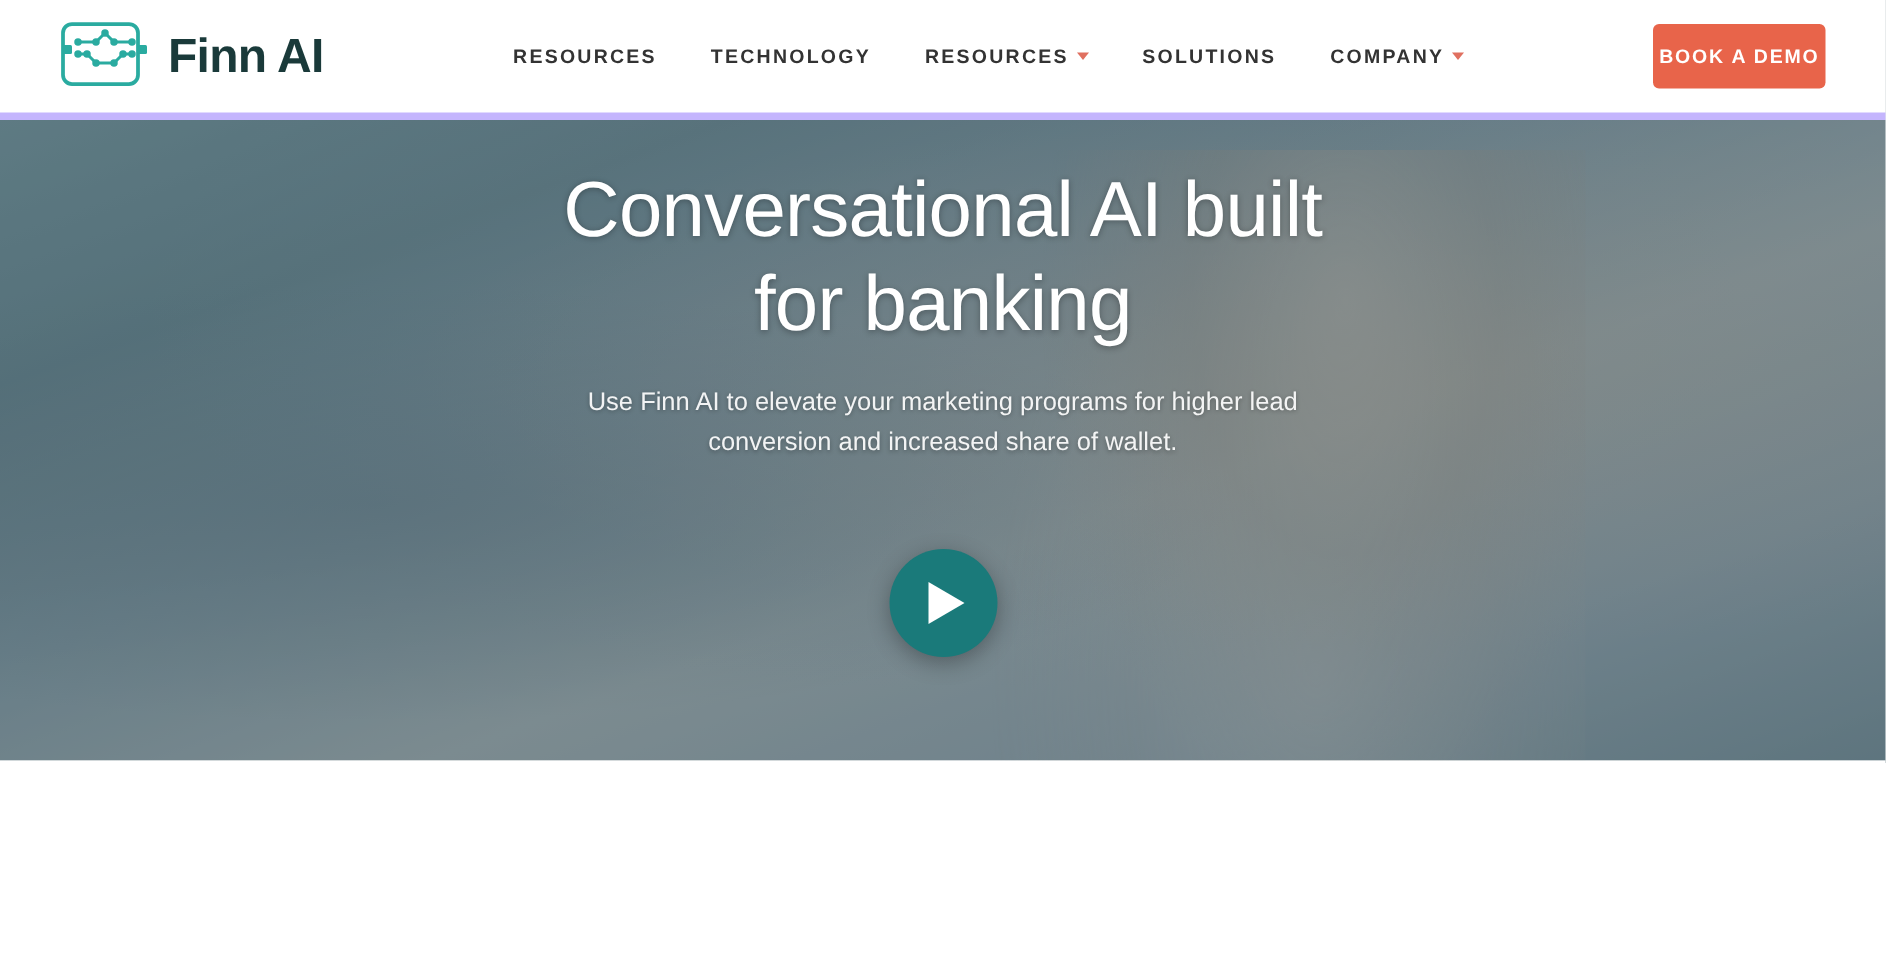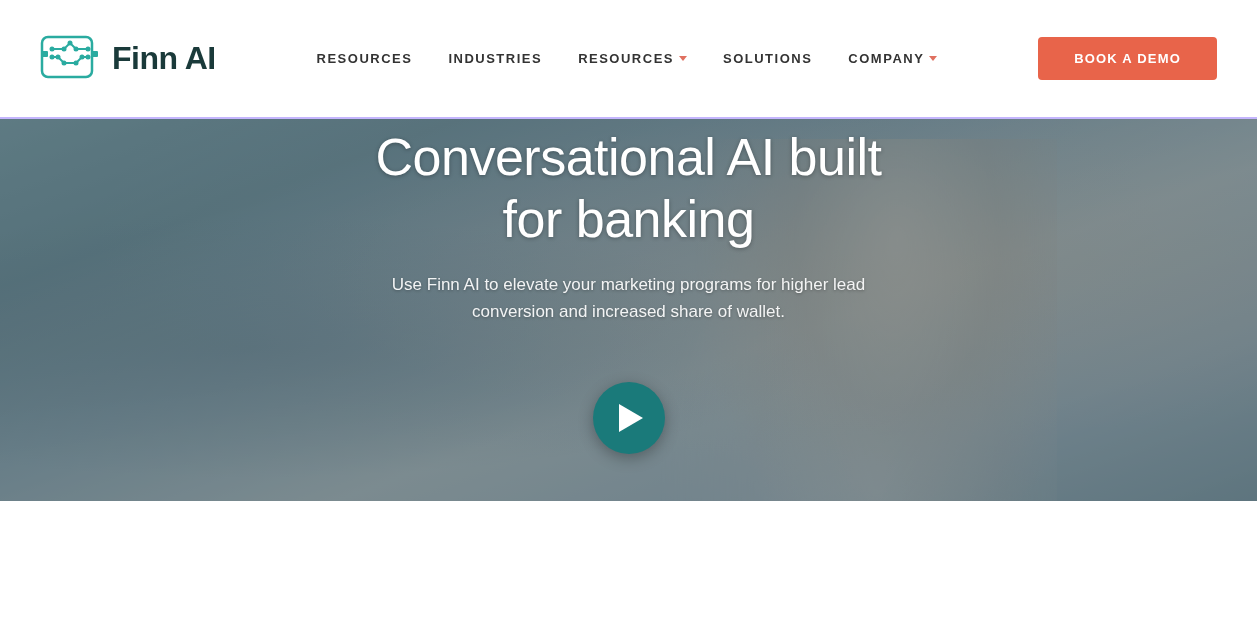--- a/index.html
+++ b/index.html
@@ -14,23 +14,23 @@
       height: 638px;
       overflow: hidden;
     }
 
     
     .header {
       display: flex;
       align-items: center;
       justify-content: space-between;
       padding: 0 40px;
-      height: 119px;
+      height: 80px;
       background: #ffffff;
-      border-bottom: 2px solid #c4b5fd;
+      border-bottom: 5px solid #c4b5fd;
       position: relative;
       z-index: 10;
     }
 
     .logo-area {
       display: flex;
       align-items: center;
       gap: 12px;
       text-decoration: none;
     }
@@ -71,35 +71,35 @@
       border-left: 4px solid transparent;
       border-right: 4px solid transparent;
       border-top: 5px solid #e07060;
       display: inline-block;
     }
 
     .book-demo-btn {
       background-color: #e8644a;
       color: #ffffff;
       border: none;
-      padding: 14px 36px;
+      padding: 14px 4px;
       font-size: 13px;
       font-weight: 700;
       letter-spacing: 1.2px;
       border-radius: 4px;
       cursor: pointer;
       text-transform: uppercase;
       text-align: center;
     }
 
     
     .hero {
       position: relative;
       width: 1257px;
-      height: 382px;
+      height: 427px;
       overflow: hidden;
       display: flex;
       align-items: center;
       justify-content: center;
     }
 
     
     .hero-bg-image {
       position: absolute;
       top: 0;
@@ -225,21 +225,21 @@
       <rect x="52" y="22" width="6" height="6" rx="1" fill="#2aaba0"></rect>
     </svg>
     <span class="logo-text">Finn AI</span>
   </a>
 
   <nav class="nav">
     <a class="nav-item" href="#">
       <span>RESOURCES</span>
     </a>
     <a class="nav-item" href="#">
-      <span>INDUSTRIES</span>
+      <span>TECHNOLOGY</span>
     </a>
     <a class="nav-item" href="#">
       <span>RESOURCES</span>
       <span class="dropdown-arrow"></span>
     </a>
     <a class="nav-item" href="#">
       <span>SOLUTIONS</span>
     </a>
     <a class="nav-item" href="#">
       <span>COMPANY</span>

